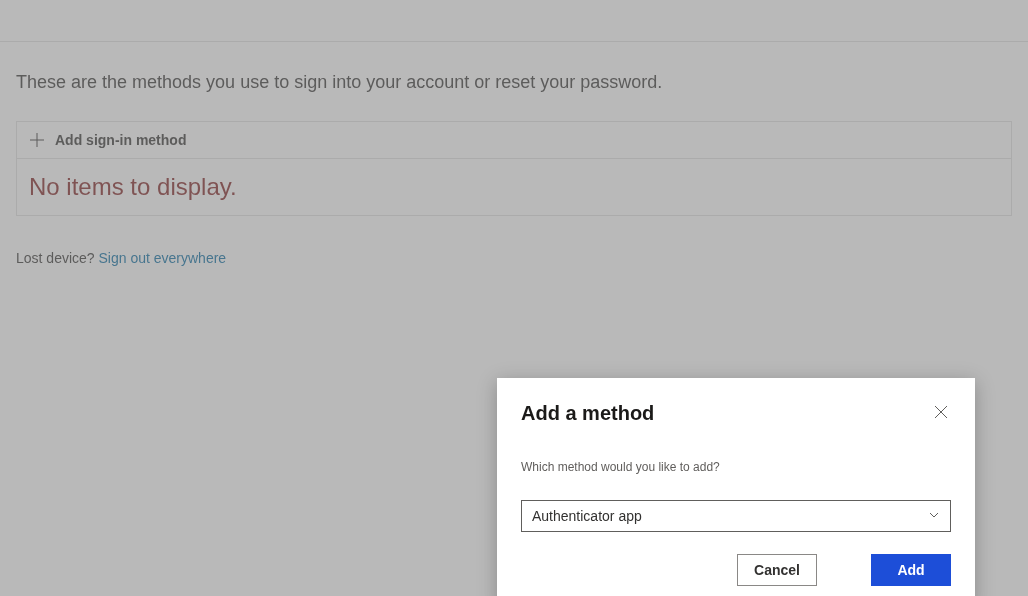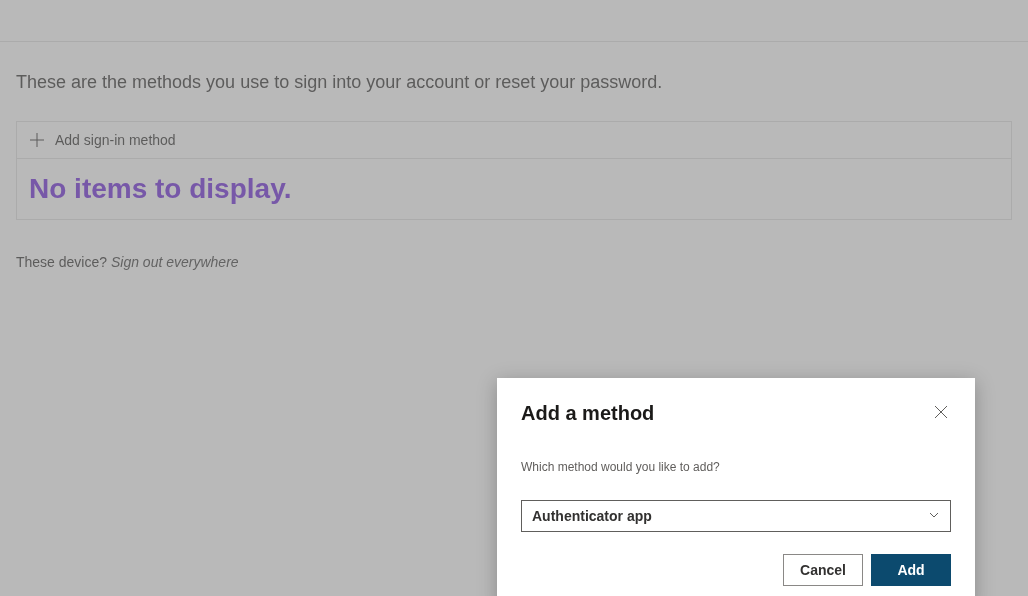--- a/index.html
+++ b/index.html
@@ -36,49 +36,49 @@
     }
     .methods-panel {
       border: 1px solid #e1e1e1;
     }
     .add-method-row {
       display: flex;
       align-items: flex-end;
       padding: 10px 12px;
       border-bottom: 1px solid #e1e1e1;
       cursor: pointer;
+      font-weight: bold;
     }
     .plus-icon {
       width: 16px;
       height: 16px;
       display: inline-flex;
       align-items: center;
       justify-content: center;
       margin-right: 10px;
       color: #323130;
     }
     .add-method-label {
       font-size: 14px;
       color: #323130;
     }
     .no-items {
       padding: 14px 12px;
-      font-size: 28px;
-      color: #6d28d9;
-      font-weight: 700;
+      font-size: 24px;
+      color: #7f1d1d;
+      font-weight: 400;
     }
     .lost-device {
       margin-top: 34px;
       font-size: 14px;
       color: #323130;
     }
     .signout-link {
-      color: #404040;
-      cursor: pointer;
-      font-style: italic;
+      color: #0369a1;
+      cursor: pointer;
     }
     .overlay {
       position: absolute;
       inset: 0;
       background: rgba(128,128,128,0.55);
     }
     .dialog {
       position: absolute;
       left: 497px;
       top: 378px;
@@ -115,48 +115,48 @@
       margin-top: 26px;
       border: 1px solid #605e5c;
       height: 32px;
       display: flex;
       align-items: center;
       justify-content: space-between;
       padding: 12px 10px;
       cursor: pointer;
       font-size: 14px;
       color: #323130;
-      font-weight: bold;
     }
     .chevron {
       color: #605e5c;
     }
     .dialog-actions {
       margin-top: 22px;
       display: flex;
       justify-content: flex-end;
       gap: 8px;
     }
     .btn {
       min-width: 80px;
       height: 32px;
       font-size: 14px;
       border: none;
       cursor: pointer;
       font-family: inherit;
       font-weight: 600;
       padding: 0 16px;
+      margin-left: 46px;
     }
     .btn-secondary {
       background: #ffffff;
       border: 1px solid #8a8886;
       color: #323130;
     }
     .btn-primary {
-      background: #0c4a6e;
+      background: #1d4ed8;
       color: #ffffff;
     }
   </style>
 </head>
 <body>
 
 <div class="top-bar"></div>
 
 <div class="main-content">
   <div class="page-subtitle">These are the methods you use to sign into your account or reset your password.</div>
@@ -167,21 +167,21 @@
         <svg width="16" height="16" viewBox="0 0 16 16">
             <path d="M8 1v14M1 8h14" stroke="currentColor" stroke-width="1"></path>
           </svg>
       </span>
       <span class="add-method-label">Add sign-in method</span>
     </div>
     <div class="no-items">No items to display.</div>
   </div>
 
   <div class="lost-device">
-    <span>These device? </span><span class="signout-link">Sign out everywhere</span>
+    <span>Lost device? </span><span class="signout-link">Sign out everywhere</span>
   </div>
 </div>
 
 <div class="overlay"></div>
 
 <div class="dialog">
   <div class="dialog-header">
     <div class="dialog-title">Add a method</div>
     <div class="close-btn">
       <svg width="14" height="14" viewBox="0 0 14 14">

